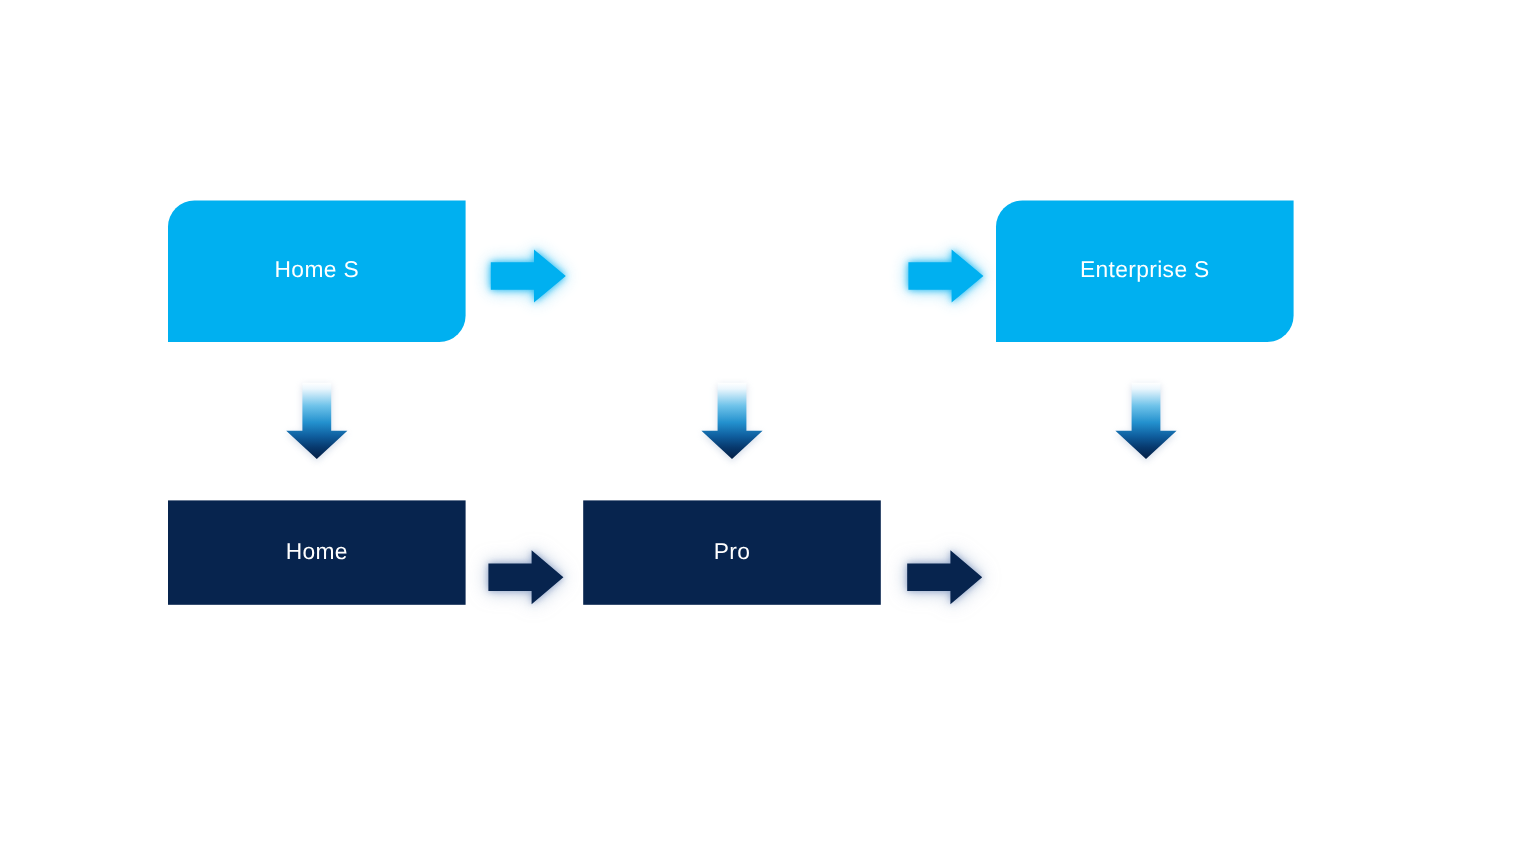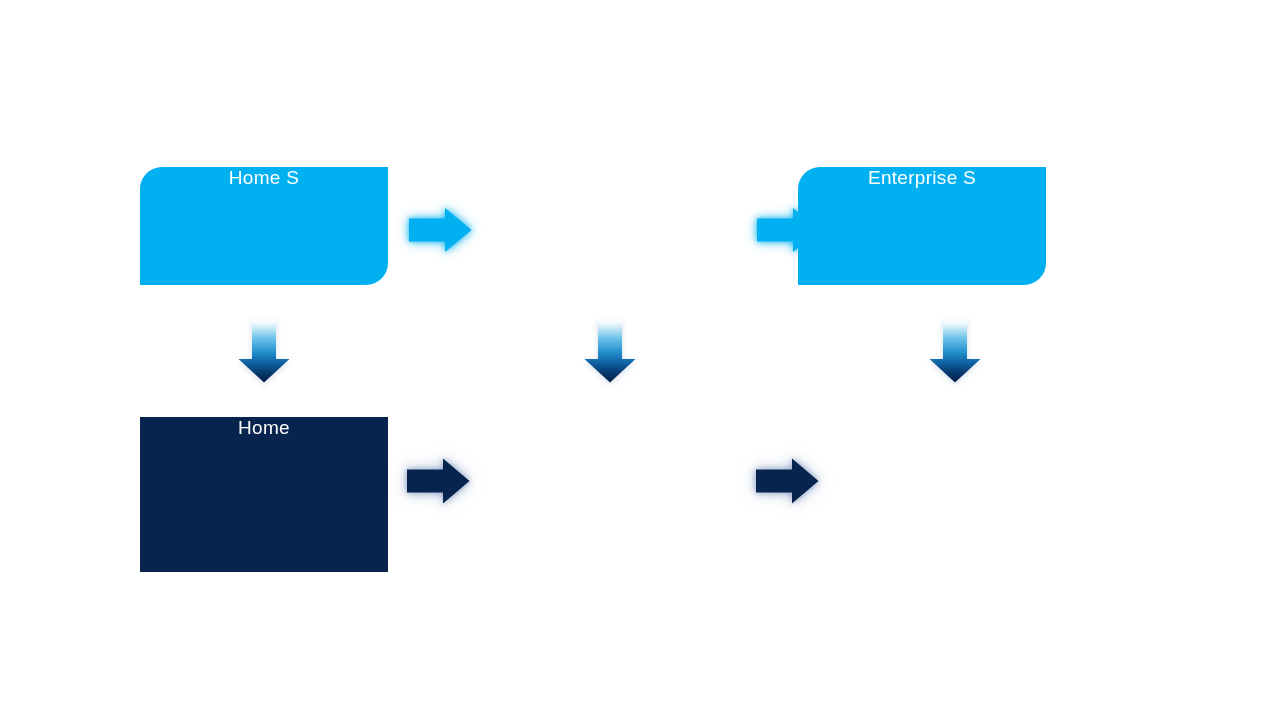--- a/index.html
+++ b/index.html
@@ -6,38 +6,38 @@
   .stage{
     position:relative;
     width:1280px;height:720px;
     background:#ffffff;
     font-family:"Liberation Sans", sans-serif;
     overflow:hidden;
   }
   .box{
     position:absolute;
     width:248px;height:118px;
-    display:flex;justify-content:center;
+    display:flex;align-items:center;justify-content:center;
     color:#ffffff;
     font-size:19px;
     letter-spacing:0.3px;
   }
   .box.top{
     top:167px;
     background:#00B0F0;
     border-radius:22px 0 22px 0;
   }
   .box.bottom{
-    top:417px;height:155px;
+    top:417px;height:87px;
     background:#07244E;
     border-radius:0;
   }
   .c1{left:140px}
   .c2{left:486px}
-  .c3{left:798px}
+  .c3{left:830px}
 
   .arrow{position:absolute;line-height:0;}
   .arrow svg{display:block;width:100%;height:100%;overflow:visible;}
 
   .ra-light{top:207px;width:64px;height:46px;}
   .ra-light svg{filter:drop-shadow(0 0 3px rgba(0,176,240,.85)) drop-shadow(0 0 6px rgba(0,176,240,.45));}
   .ra1{left:409px}
   .ra2{left:757px}
 
   .ra-dark{top:457px;width:64px;height:48px;}
@@ -100,20 +100,23 @@
   </div>
   <div class="arrow da da3">
     <svg viewBox="0 0 52 64" preserveAspectRatio="none">
       <polygon points="14,0 38,0 38,40 51.5,40 26,63.5 0.5,40 14,40" fill="url(#downGrad)"></polygon>
     </svg>
   </div>
 
   <div class="box bottom c1">
     <span>Home</span>
   </div>
+  <div class="box bottom c2">
+    <span>Pro</span>
+  </div>
 
   <div class="arrow ra-dark rd1">
     <svg viewBox="0 0 64 48" preserveAspectRatio="none">
       <polygon points="0,12.5 36,12.5 36,1.5 62.5,24 36,46.5 36,35.5 0,35.5" fill="#07244E"></polygon>
     </svg>
   </div>
   <div class="arrow ra-dark rd2">
     <svg viewBox="0 0 64 48" preserveAspectRatio="none">
       <polygon points="0,12.5 36,12.5 36,1.5 62.5,24 36,46.5 36,35.5 0,35.5" fill="#07244E"></polygon>
     </svg>

